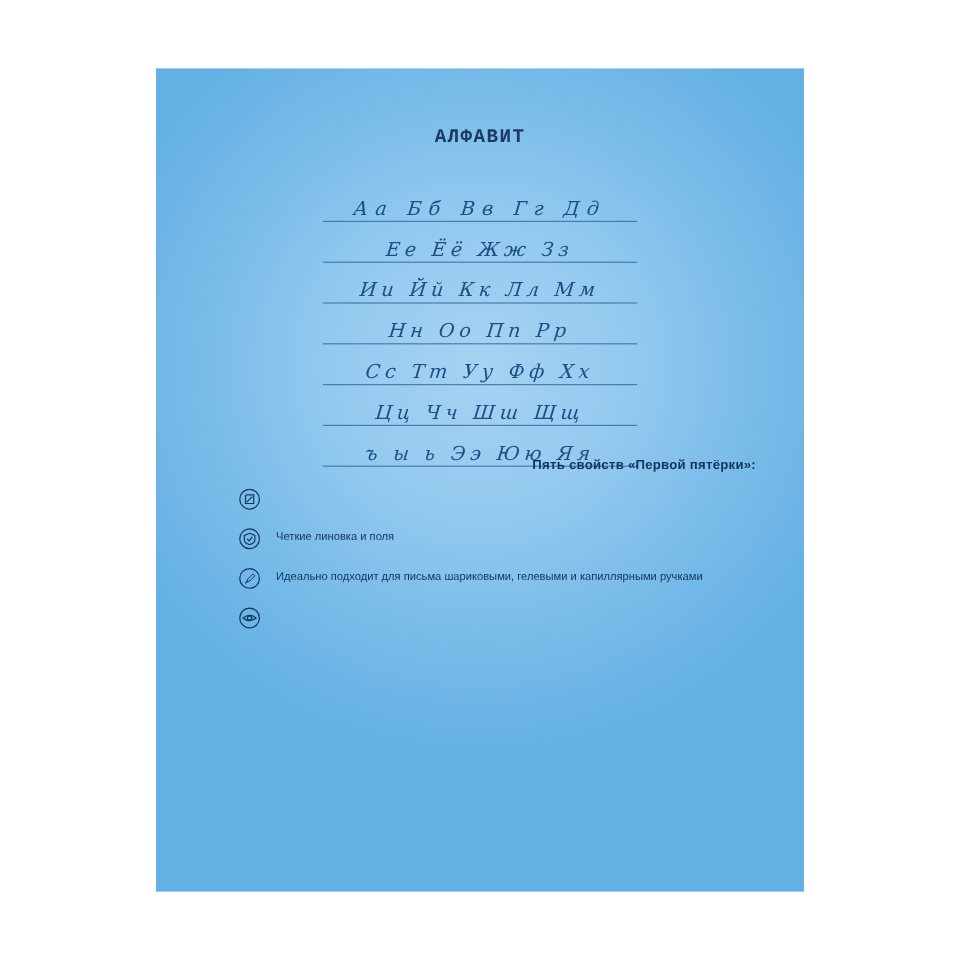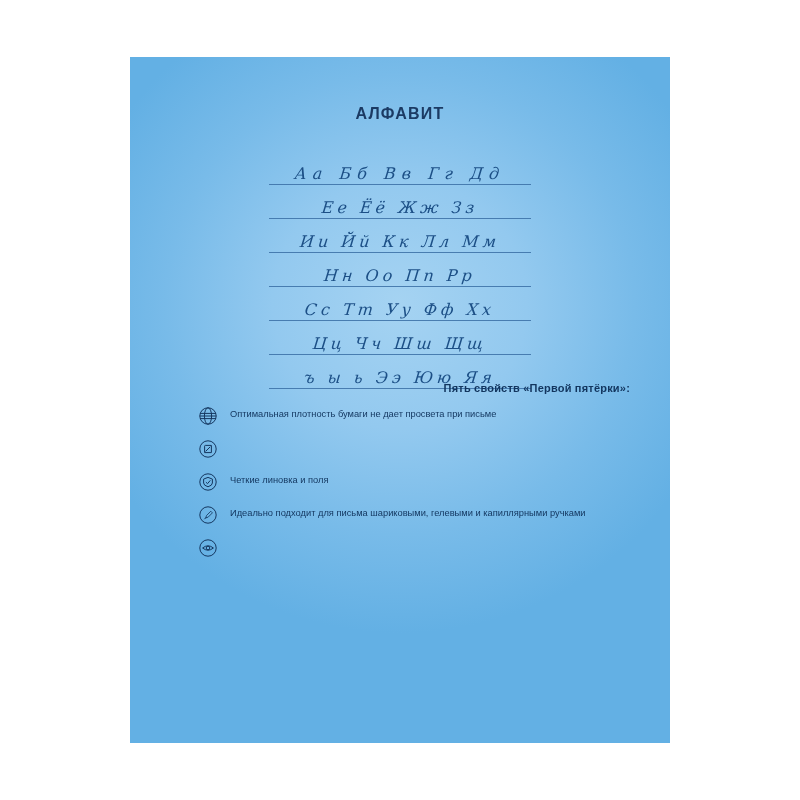--- a/index.html
+++ b/index.html
@@ -34,21 +34,21 @@
     position: absolute;
     inset: 0;
   }
   
   .title {
     position: absolute;
     top: 48px;
     left: 0;
     right: 0;
     text-align: center;
-    font-family: Liberation Sans, sans-serif;
+    font-family: Liberation Mono, monospace;
     font-weight: bold;
     font-size: 16px;
     letter-spacing: 1.2px;
     color: #1b3a63;
   }
   
   .alphabet {
     position: absolute;
     top: 98px;
     left: 50%;
@@ -156,32 +156,20 @@
         </div>
         <div class="alpha-row">
           <div class="alpha-text">ъ ы ь Ээ Юю Яя</div>
           <div class="alpha-line"></div>
         </div>
       </div>
 
       <div class="features">
         <div class="features-head">Пять свойств «Первой пятёрки»:</div>
 
-        <div class="feature">
-          <span class="ico">
-            <svg width="20" height="20" viewBox="0 0 20 20" fill="none" stroke="currentColor" stroke-width="1">
-              <circle cx="10" cy="10" r="8.2"></circle>
-              <ellipse cx="10" cy="10" rx="3.6" ry="8.2"></ellipse>
-              <line x1="2" y1="7.4" x2="18" y2="7.4"></line>
-              <line x1="2" y1="12.6" x2="18" y2="12.6"></line>
-              <line x1="1.8" y1="10" x2="18.2" y2="10"></line>
-            </svg>
-          </span>
-          <span class="txt">Оптимальная плотность бумаги не дает просвета при письме</span>
-        </div>
 
         <div class="feature">
           <span class="ico">
             <svg width="20" height="20" viewBox="0 0 20 20" fill="none" stroke="currentColor" stroke-width="1">
               <circle cx="10" cy="10" r="8.2"></circle>
               <path d="M6.6 13.6 L6.6 7.2 Q6.6 6.4 7.4 6.4 L13.4 6.4 L13.4 13.6 Z"></path>
               <path d="M7.6 12.4 L12.2 7.8"></path>
             </svg>
           </span>
         </div>

